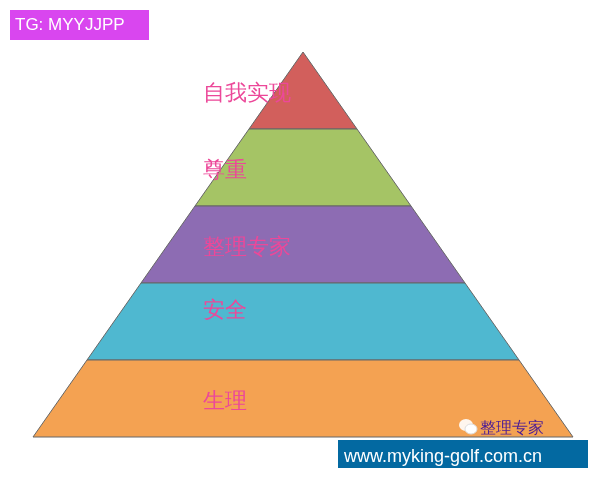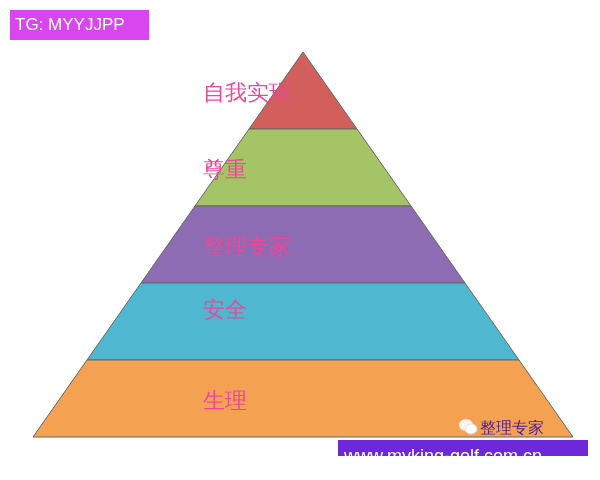--- a/index.html
+++ b/index.html
@@ -1,20 +1,20 @@
 <!DOCTYPE html>
 <html><head>
 <meta charset="utf-8">
 <style>
   html,body{margin:0;padding:0;background:#fff;}
   body{width:600px;height:480px;position:relative;overflow:hidden;font-family:"DejaVu Sans",sans-serif;}
   svg{position:absolute;left:0;top:0;}
   .lbl{position:absolute;width:200px;text-align:left;font-size:22px;color:#ec4899;}
   .tg{position:absolute;left:10px;top:10px;width:139px;height:30px;background:#d946ef;color:#fff;font-family:"Liberation Sans",sans-serif;font-size:17px;line-height:30px;padding-left:5px;box-sizing:border-box;}
-  .site{position:absolute;left:338px;top:440px;width:250px;height:16px;background:#6d28d9;color:#fff;font-family:"Liberation Sans",sans-serif;font-size:18px;line-height:32px;padding-left:6px;box-sizing:border-box;}
+  .site{position:absolute;left:338px;top:440px;width:250px;height:28px;background:#0369a1;color:#fff;font-family:"Liberation Sans",sans-serif;font-size:18px;line-height:32px;padding-left:6px;box-sizing:border-box;}
   .wm{position:absolute;left:480px;top:418px;font-size:16px;color:#4c1d95;}
   .wm-icon{position:absolute;left:458px;top:418px;width:20px;height:18px;}
 </style>
 </head>
 <body>
 
 <svg width="600" height="480">
   <polygon points="303,52 357,129 249,129" fill="#d25f5c" stroke="#666" stroke-width="1"></polygon>
   <polygon points="249,129 357,129 411,206 195,206" fill="#a5c465" stroke="#666" stroke-width="1"></polygon>
   <polygon points="195,206 411,206 465,283 141,283" fill="#8d6cb3" stroke="#666" stroke-width="1"></polygon>

